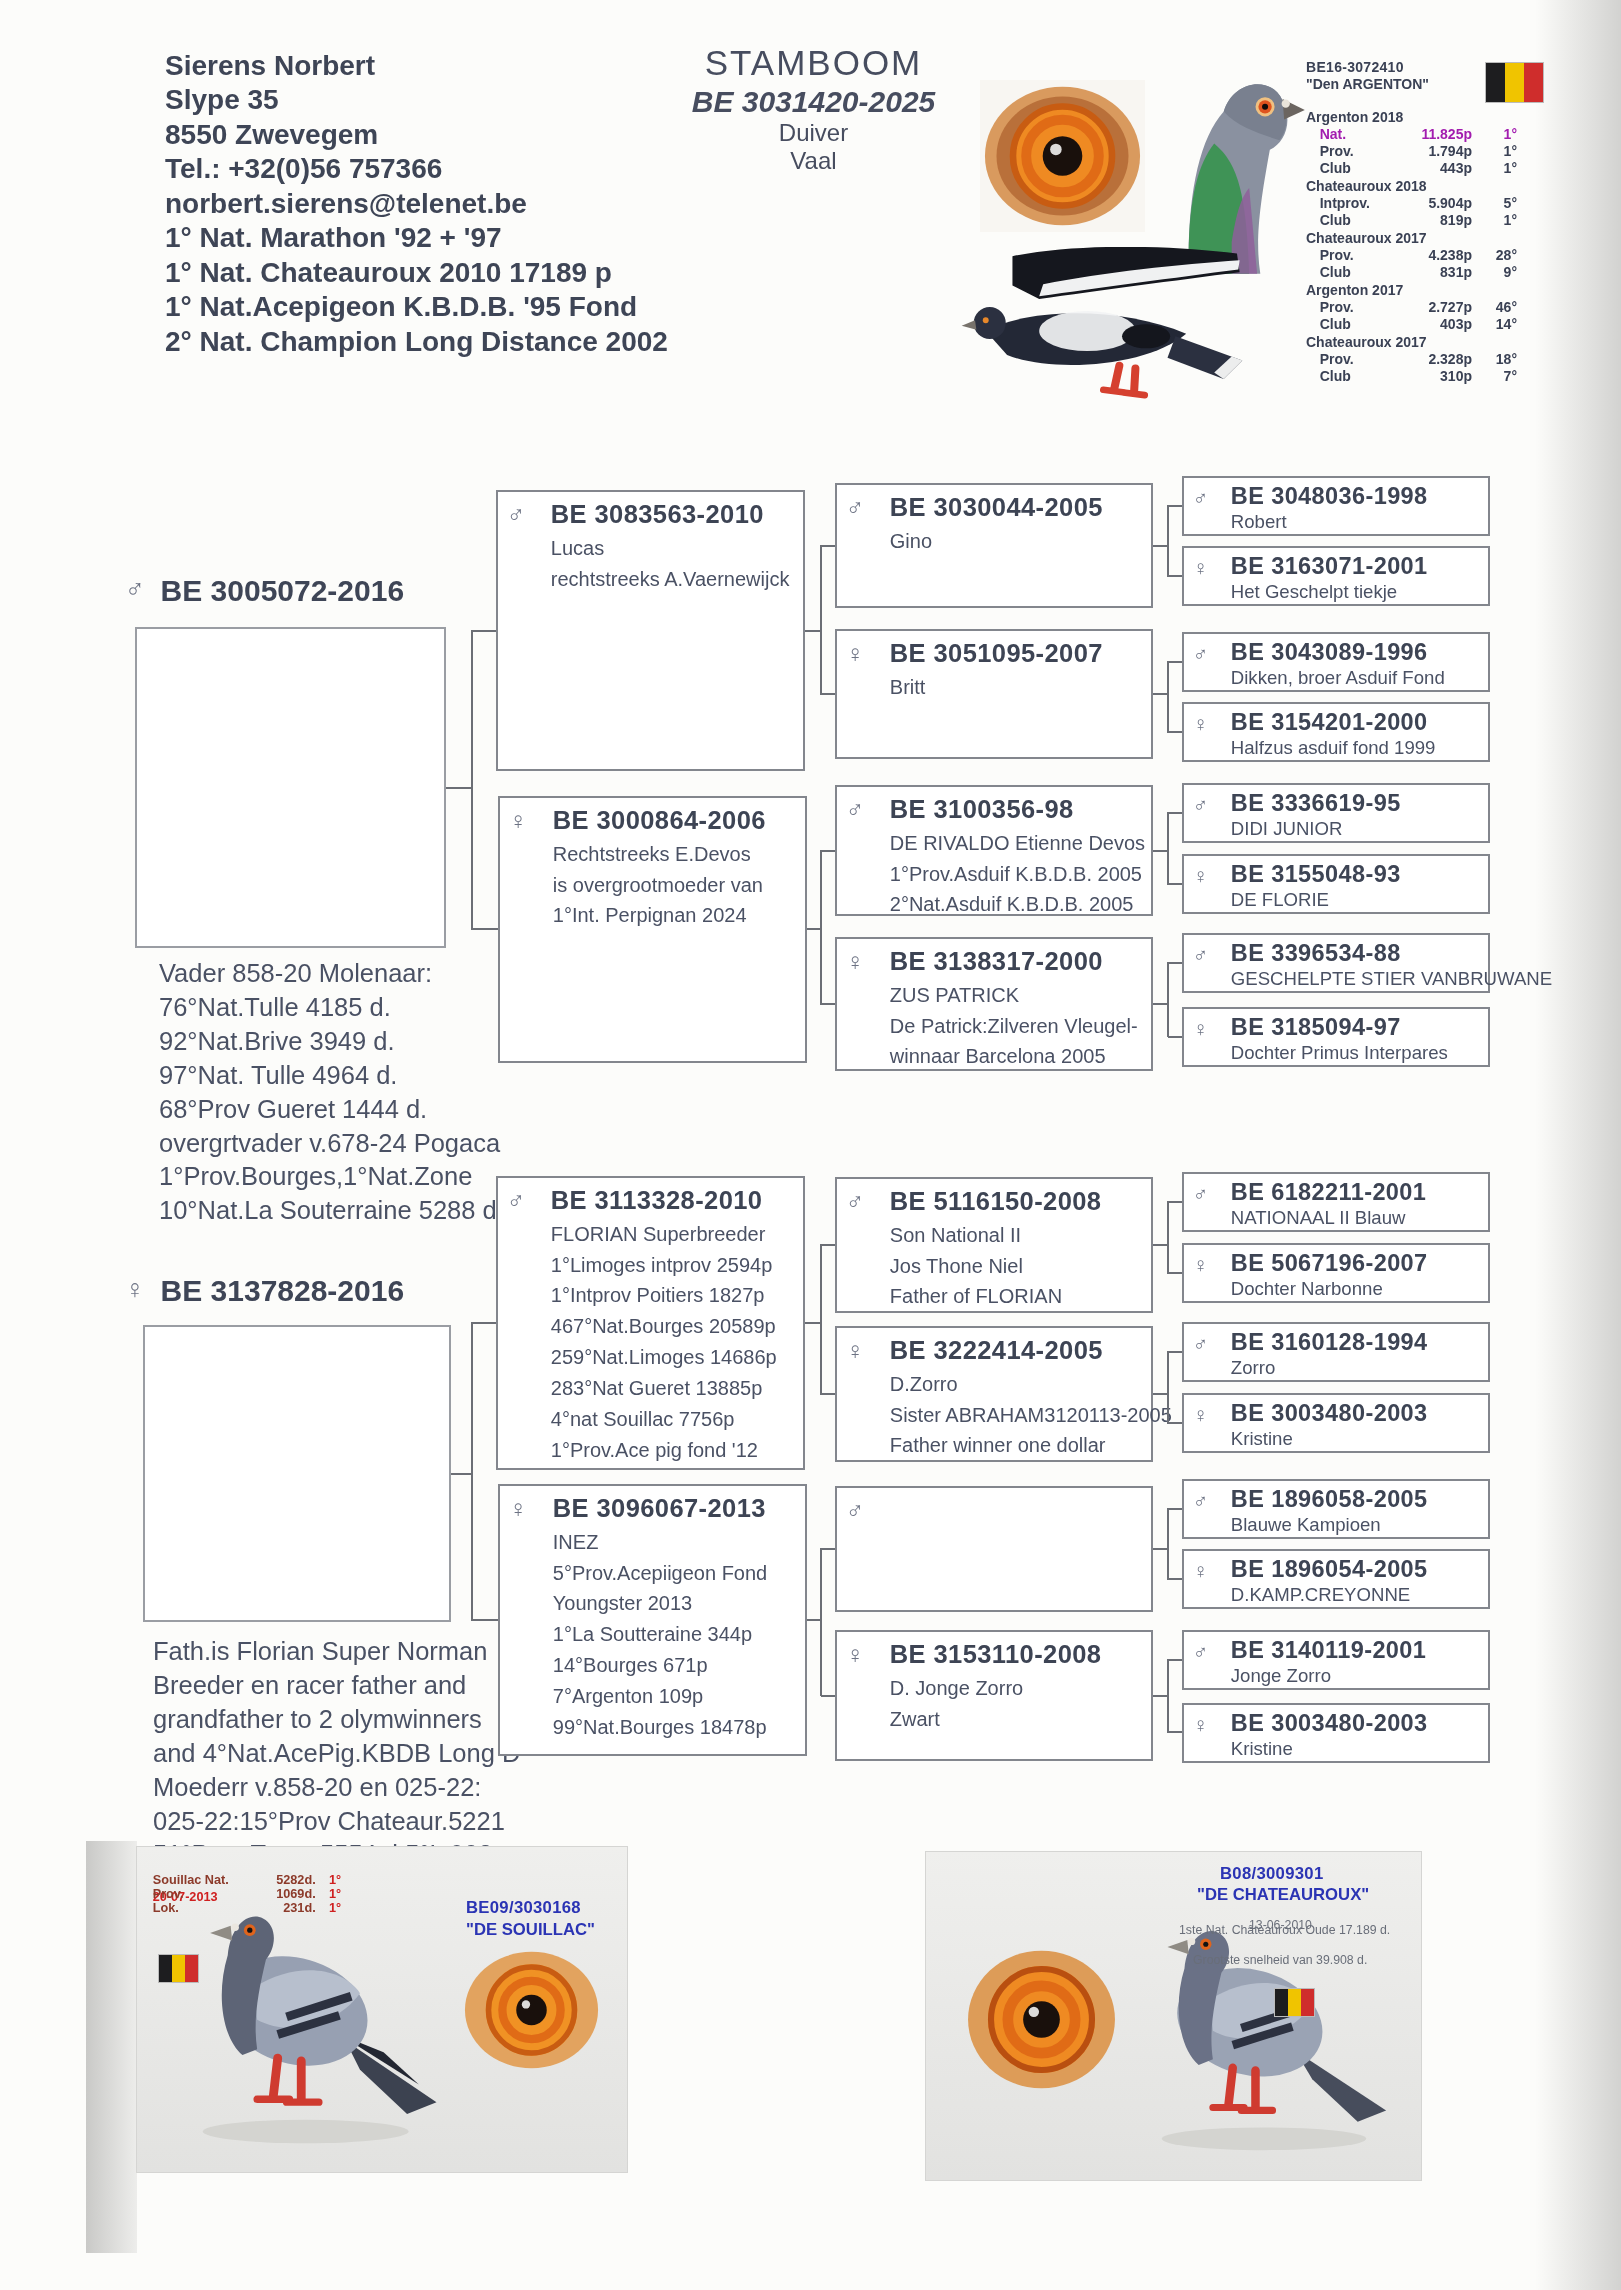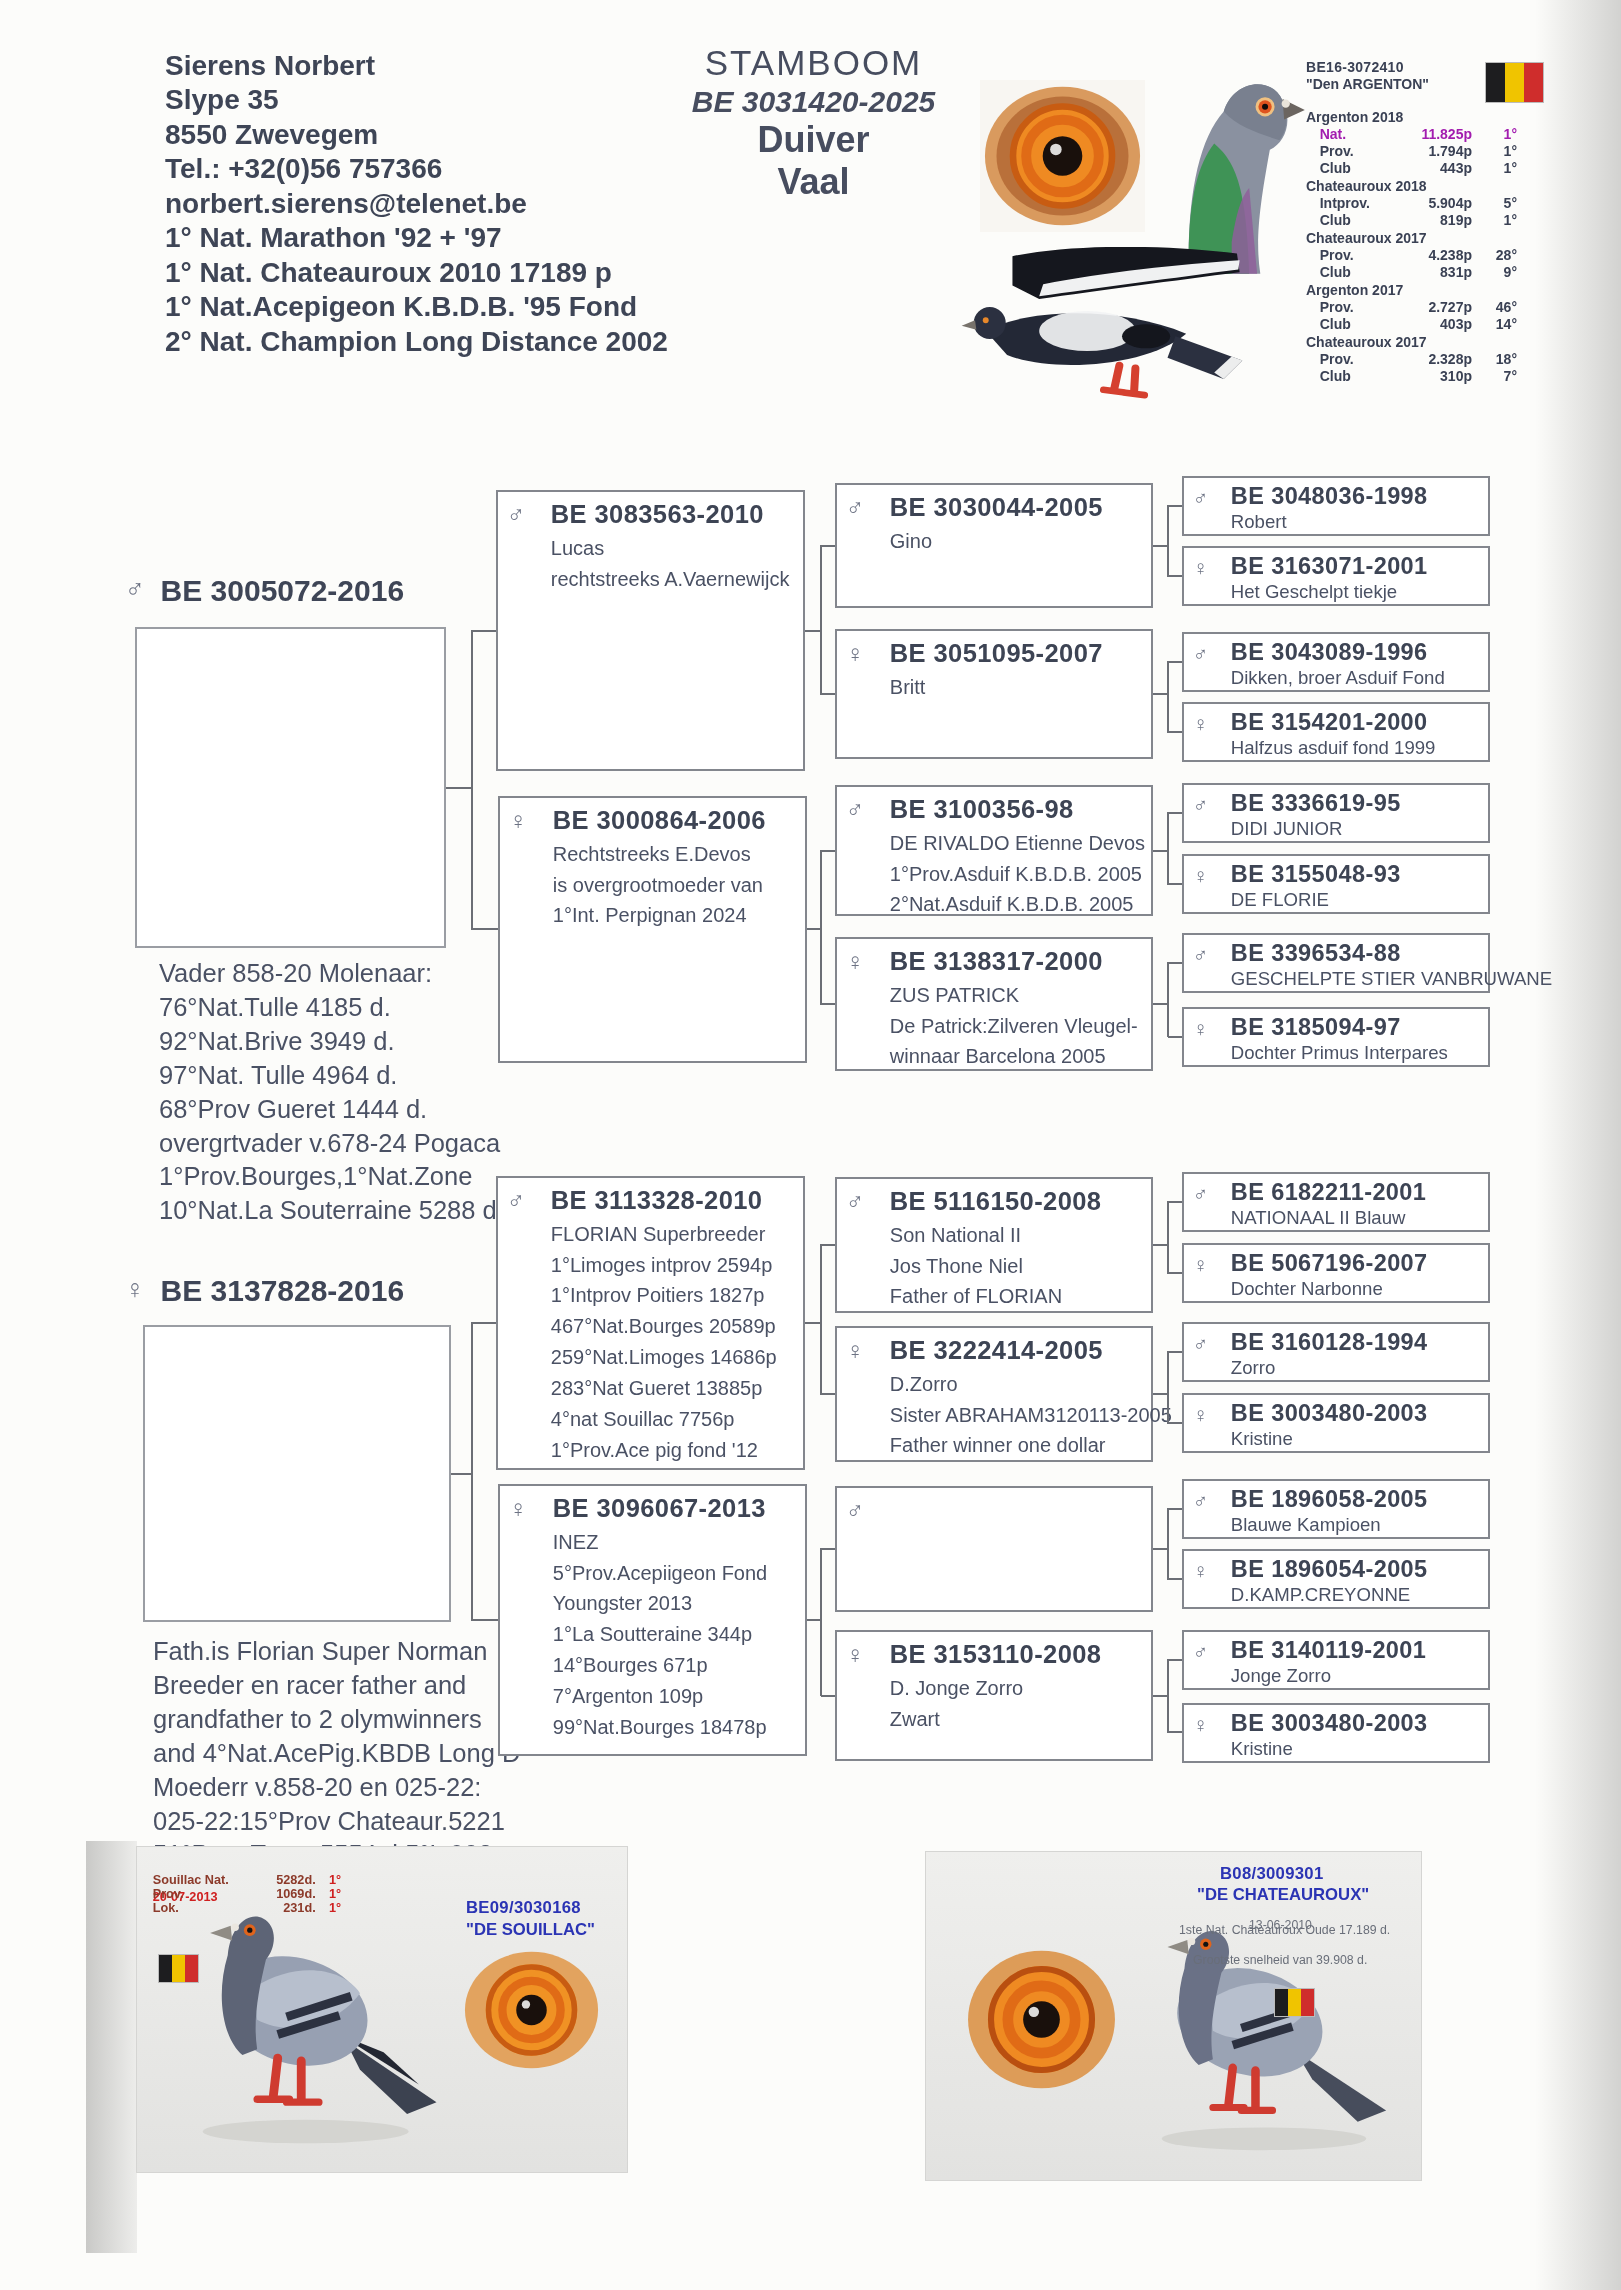--- a/index.html
+++ b/index.html
@@ -11,21 +11,21 @@
                 background:linear-gradient(to right,#fcfcfa,#d2d2d0); }
   .scan-left-bottom { position:absolute; left:86px; top:1841px; width:51px; height:412px;
                 background:linear-gradient(to right,#c9c9c7,#ededeb); }
 
   
   .breeder { position:absolute; left:165px; top:49px; font-weight:bold; font-size:28px;
              line-height:1.23; color:#3e4556; }
   .title-block { position:absolute; left:647px; top:43px; width:333px; text-align:center; color:#474d5f;}
   .title-main { font-size:35px; letter-spacing:2px; }
   .title-ring { font-size:30px; font-weight:bold; margin-top:2px;font-style:italic; }
-  .title-sub  { font-size:36px; font-weight:bold; }
+  .title-sub  { font-size:24px; font-weight:normal; }
 
   
   .rc { position:absolute; left:1306px; top:59px; width:233px; font-size:14px; line-height:17px;
         font-weight:bold; color:#3a4154; }
   .rc-ring { letter-spacing:0.3px; }
   .rc-name { margin-bottom:15.7px; }
   .rc-group { margin-top:1px; }
   .rc-row { display:grid; grid-template-columns:84px 82px 45px; }
   .rc-row .lbl { padding-left:13.7px; }
   .rc-row .val, .rc-row .plc { text-align:right; }

